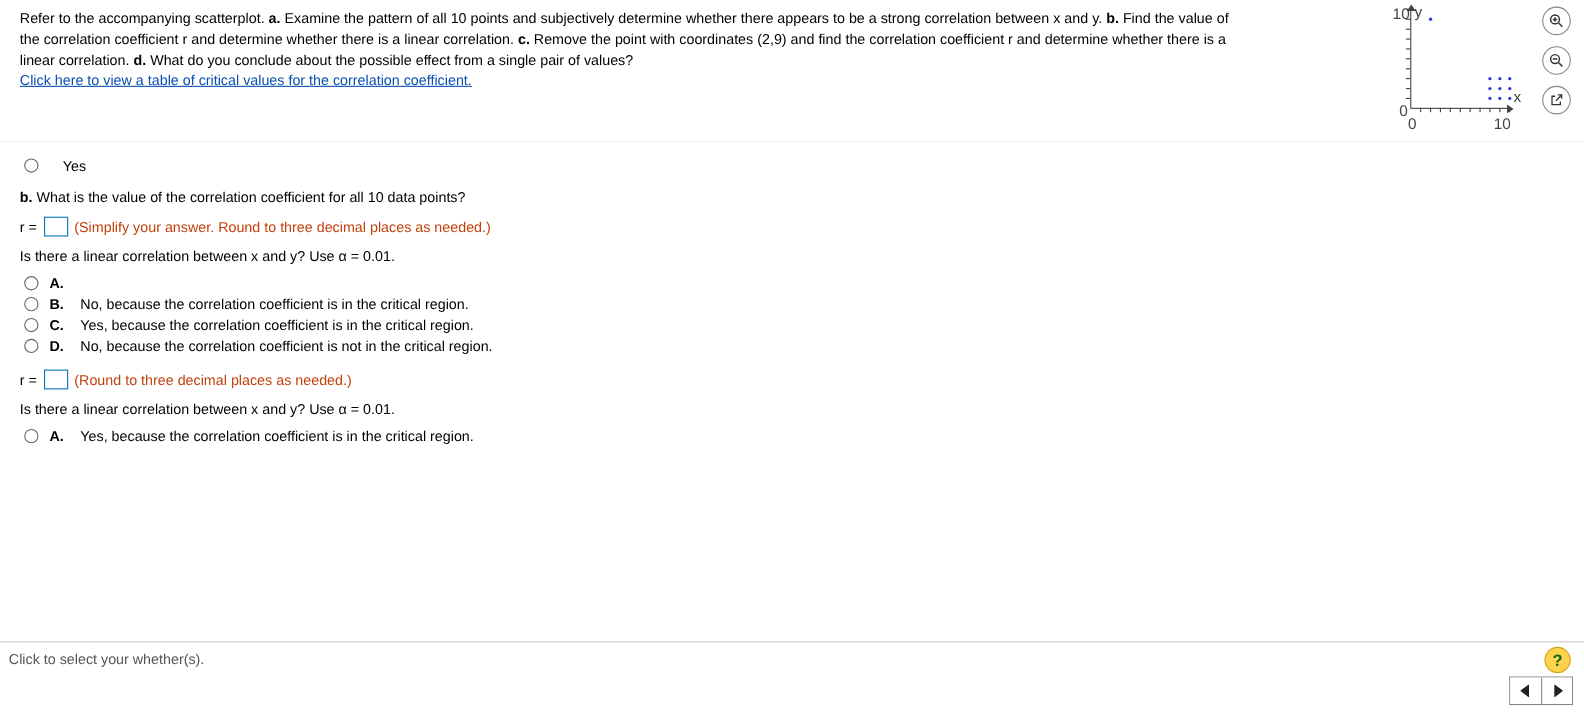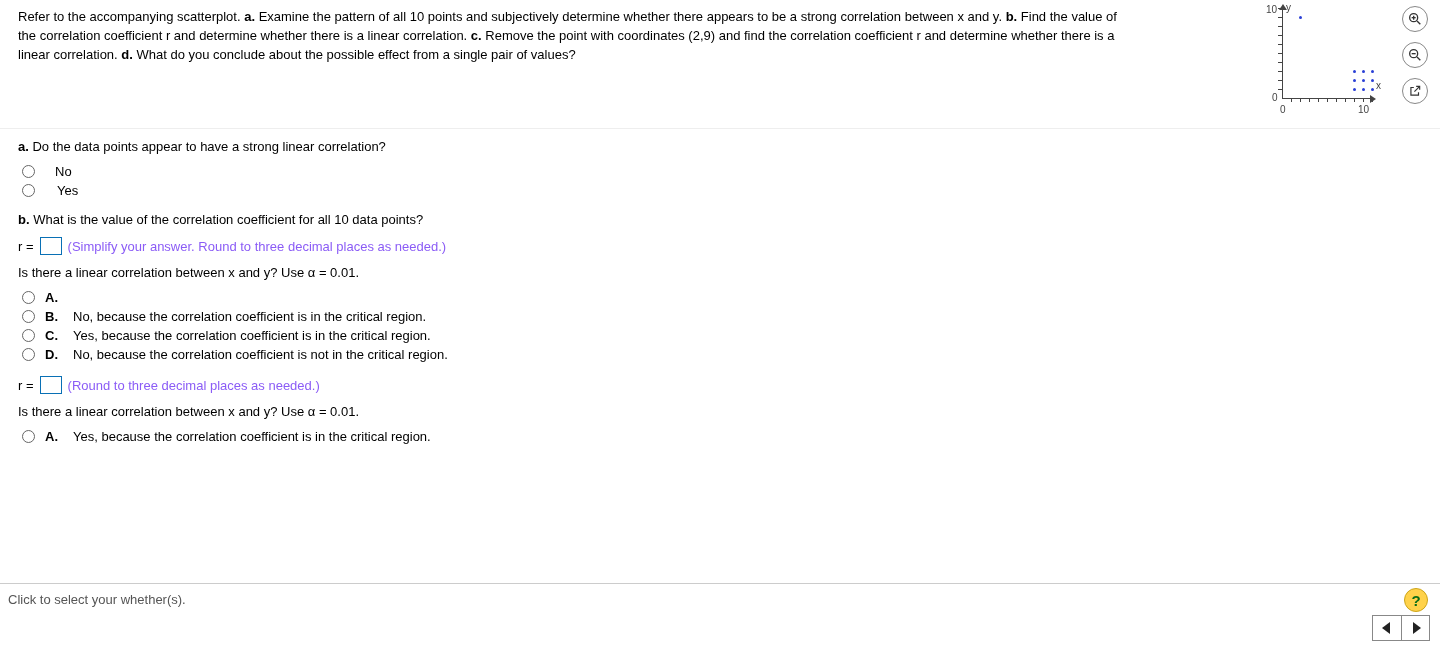--- a/index.html
+++ b/index.html
@@ -53,21 +53,21 @@
   .arrow-up {
     position: absolute; left: 7px; top: -2px;
     width:0;height:0;border-left:4px solid transparent;border-right:4px solid transparent;border-bottom:6px solid #444;
   }
   .arrow-right {
     position: absolute; left: 98px; top: 89px;
     width:0;height:0;border-top:4px solid transparent;border-bottom:4px solid transparent;border-left:6px solid #444;
   }
   .tick-y { position:absolute; left:6px; width:4px; height:1px; background:#444; }
   .tick-x { position:absolute; top:92px; width:1px; height:4px; background:#444; }
-  .axis-label { position:absolute; font-size:10px; color:#444; }
+  .axis-label { position:absolute; font-size:14px; color:#444; }
   .scatter-dot { position:absolute; width:3px; height:3px; background:#2a3fd6; border-radius:50%; }
   .tool-col {
     position: absolute;
     top: 6px;
     right: 12px;
     display: flex;
     flex-direction: column;
     gap: 10px;
   }
   .tool-btn {
@@ -98,21 +98,21 @@
   }
   .radio-row .circ {
     width:13px;height:13px;border:1px solid #666;border-radius:50%;flex:none;
   }
   .opt-letter { font-weight:bold; display:inline-block; width:18px; }
   .inline-input-row { display:flex; align-items:center; gap:6px; margin:4px 0; }
   .small-input {
     width:22px;height:18px;border:1px solid #0970b5;background:#fff;
     font-size:12px;padding:0 2px;
   }
-  .hint { color:#8b5cf6;text-align:right; }
+  .hint { color:#c2410c;text-align:right; }
   .subtext { margin:10px 0; }
   .footer {
     position:absolute; left:0; right:0; bottom:0;
     height:64px;
     border-top:1px solid #ccc;
     background:#fff;
   }
   .footer-text {
     position:absolute; left:8px; top:8px; color:#555;
   }
@@ -141,20 +141,21 @@
 <div class="page">
 
   <div class="top-area">
     <div class="prompt-text">
       <span>Refer to the accompanying scatterplot. </span>
       <b>a.</b><span> Examine the pattern of all 10 points and subjectively determine whether there appears to be a strong correlation between x and y. </span>
       <b>b.</b><span> Find the value of the correlation coefficient r and determine whether there is a linear correlation. </span>
       <b>c.</b><span> Remove the point with coordinates (2,9) and find the correlation coefficient r and determine whether there is a linear correlation. </span>
       <b>d.</b><span> What do you conclude about the possible effect from a single pair of values?</span>
     </div>
+    <span class="critical-link">Click here to view a table of critical values for the correlation coefficient.</span>
   </div>
 
   <div class="plot-wrap">
     <div class="plot" id="plot-canvas">
       <div class="y-axis"></div>
       <div class="x-axis"></div>
       <div class="arrow-up"></div>
       <div class="arrow-right"></div>
       <span class="axis-label" style="left:14px;top:-4px;">y</span>
       <span class="axis-label" style="left:104px;top:74px;">x</span>
@@ -216,27 +217,20 @@
           <path d="M14 4h6v6"></path>
           <path d="M20 4l-9 9"></path>
           <path d="M18 14v5H5V6h5"></path>
         </svg>
     </div>
   </div>
 
   <div class="scroll-area">
 
     <div class="q-block">
-      <div class="q-heading">
-        <b>a.</b><span> Do the data points appear to have a strong linear correlation?</span>
-      </div>
-      <div class="radio-row">
-        <span class="circ"></span>
-        <span style="margin-left:10px;">No</span>
-      </div>
       <div class="radio-row">
         <span class="circ"></span>
         <span style="margin-left:12px;">Yes</span>
       </div>
     </div>
 
     <div class="q-block">
       <div class="q-heading">
         <b>b.</b><span> What is the value of the correlation coefficient for all 10 data points?</span>
       </div>

